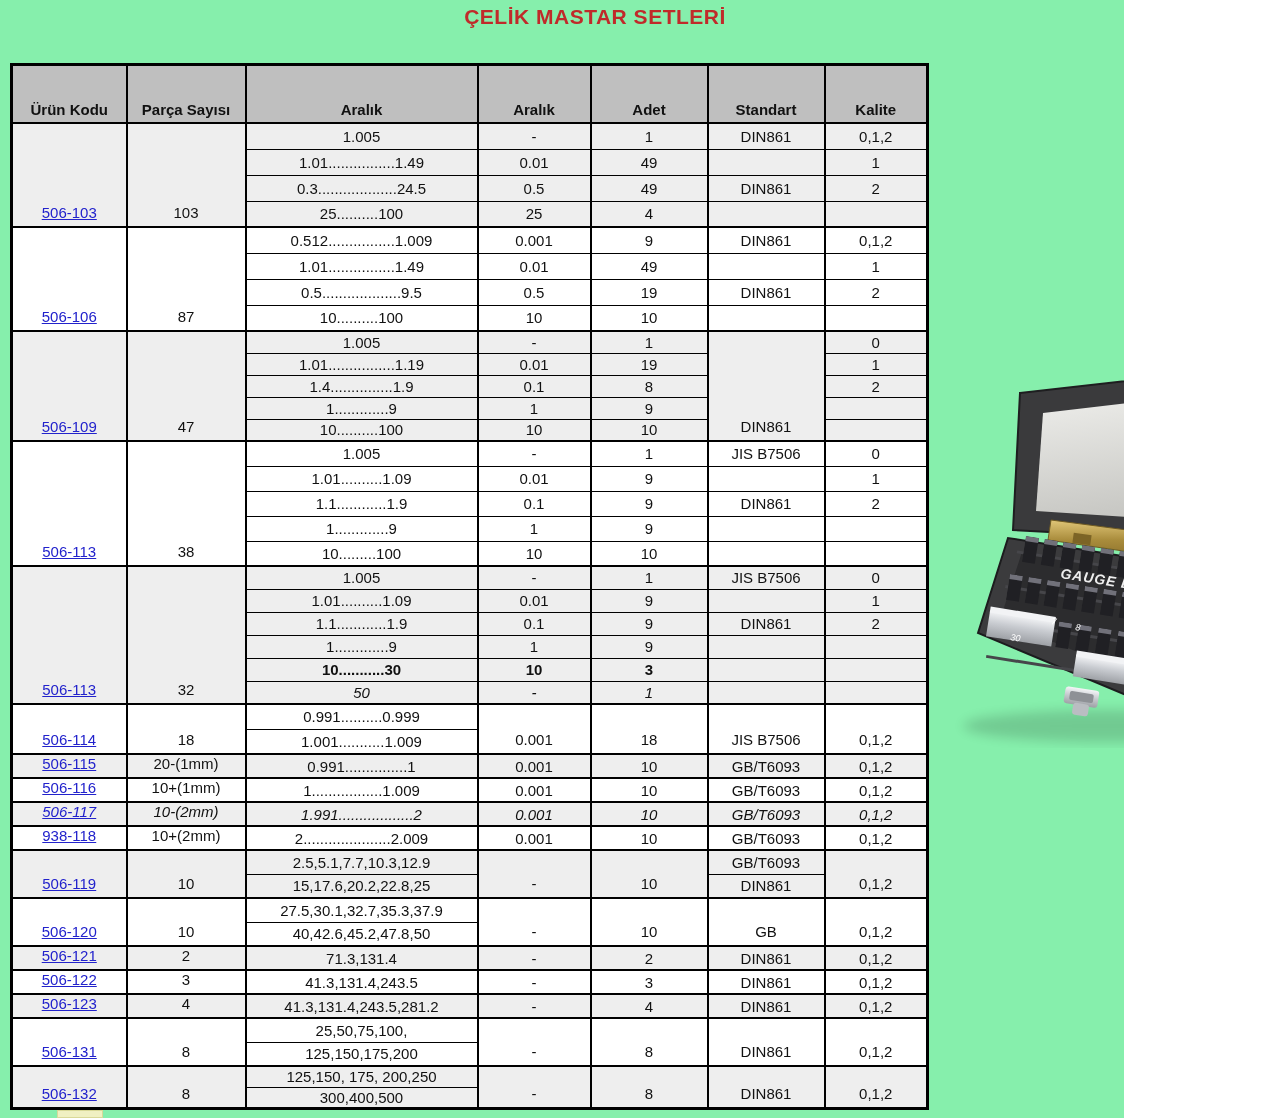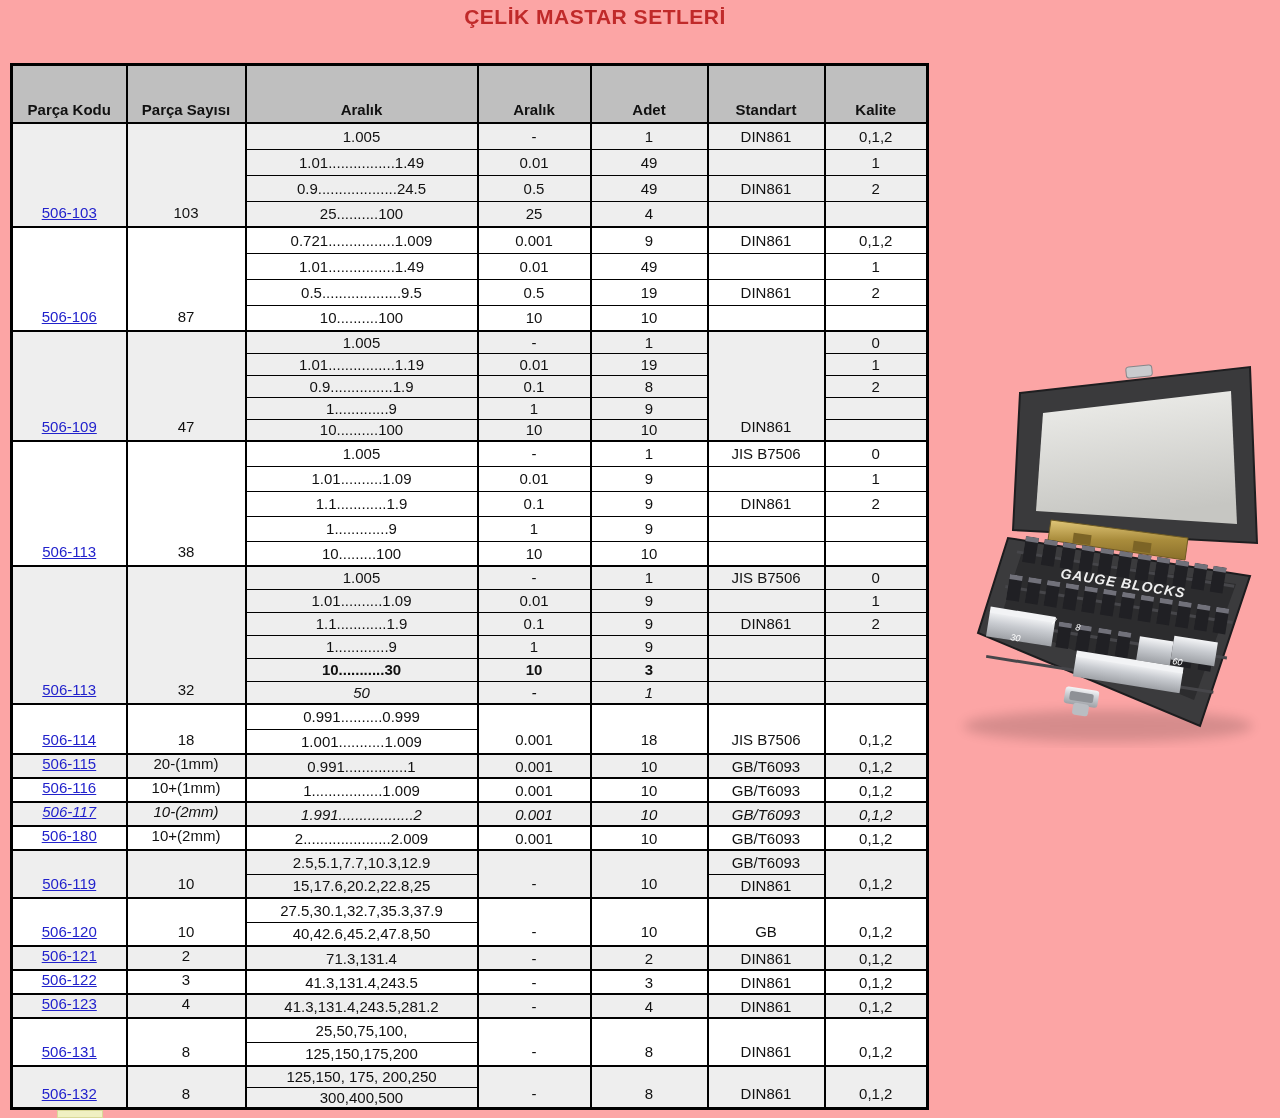--- a/index.html
+++ b/index.html
@@ -1,16 +1,16 @@
 <!DOCTYPE html>
 <html style="--title-red: #c02a2a; --header-gray: #bfbfbf; --shaded-row: #eeeeee; --link-blue: #2222cc;"><head>
 <meta charset="utf-8">
 <style>
   html,body{margin:0;padding:0;background:#fff;}
-  .page{position:relative;width:1280px;height:1118px;background:#fca5a5;overflow:hidden;
+  .page{position:relative;width:1124px;height:1118px;background:#86efac;overflow:hidden;
         font-family:"Liberation Sans", sans-serif;}
   .title{position:absolute;left:0;top:5px;width:1190px;text-align:center;
          font-size:21px;font-weight:bold;color:var(--title-red,#c02a2a);letter-spacing:.5px;}
   table.gauge{position:absolute;left:10px;top:63px;width:916px;border-collapse:collapse;
               table-layout:fixed;border:3px solid #000;font-size:15px;color:#111;}
   table.gauge th{background:var(--header-gray,#bfbfbf);border:2px solid #000;
                  vertical-align:bottom;text-align:center;font-weight:bold;
                  height:52px;padding:0 0 4px 0;font-size:15px;}
   table.gauge td{border:1px solid #000;border-left-width:2px;border-right-width:2px;
                  text-align:center;vertical-align:middle;padding:0;white-space:nowrap;
@@ -35,21 +35,21 @@
       <col style="width:115px">
         <col style="width:119px">
         <col style="width:232px">
       <col style="width:113px">
         <col style="width:117px">
         <col style="width:117px">
       <col style="width:103px">
     </colgroup>
     <thead>
       <tr>
-        <th>Parça Kodu</th>
+        <th>Ürün Kodu</th>
         <th>Parça Sayısı</th>
         <th>Aralık</th>
         <th>Aralık</th>
         <th>Adet</th>
         <th>Standart</th>
         <th>Kalite</th>
       </tr>
     </thead>
     <tbody>
         <tr class="shaded gstart" style="height: 26px;">
@@ -62,37 +62,37 @@
           <td>0,1,2</td>
         </tr>
         <tr class="shaded " style="height: 26px;">
           <td>1.01................1.49</td>
           <td>0.01</td>
           <td>49</td>
           <td></td>
           <td>1</td>
         </tr>
         <tr class="shaded " style="height: 26px;">
-          <td>0.9...................24.5</td>
+          <td>0.3...................24.5</td>
           <td>0.5</td>
           <td>49</td>
           <td>DIN861</td>
           <td>2</td>
         </tr>
         <tr class="shaded " style="height: 26px;">
           <td>25..........100</td>
           <td>25</td>
           <td>4</td>
           <td></td>
           <td></td>
         </tr>
         <tr class="gstart" style="height: 26px;">
           <td class="bottom" rowspan="4"><a class="codelink" href="#">506-106</a></td>
           <td class="bottom" rowspan="4">87</td>
-          <td>0.721................1.009</td>
+          <td>0.512................1.009</td>
           <td>0.001</td>
           <td>9</td>
           <td>DIN861</td>
           <td>0,1,2</td>
         </tr>
         <tr class="" style="height: 26px;">
           <td>1.01................1.49</td>
           <td>0.01</td>
           <td>49</td>
           <td></td>
@@ -121,21 +121,21 @@
           <td class="bottom" rowspan="5">DIN861</td>
           <td>0</td>
         </tr>
         <tr class="shaded " style="height: 22px;">
           <td>1.01................1.19</td>
           <td>0.01</td>
           <td>19</td>
           <td>1</td>
         </tr>
         <tr class="shaded " style="height: 22px;">
-          <td>0.9...............1.9</td>
+          <td>1.4...............1.9</td>
           <td>0.1</td>
           <td>8</td>
           <td>2</td>
         </tr>
         <tr class="shaded " style="height: 22px;">
           <td>1.............9</td>
           <td>1</td>
           <td>9</td>
           <td></td>
         </tr>
@@ -259,21 +259,21 @@
         <tr class="shaded gstart" style="height: 24px; font-style: italic;">
           <td class="bottom"><a class="codelink" href="#">506-117</a></td>
           <td class="bottom">10-(2mm)</td>
           <td>1.991..................2</td>
           <td>0.001</td>
           <td>10</td>
           <td>GB/T6093</td>
           <td>0,1,2</td>
         </tr>
         <tr class="gstart" style="height: 24px;">
-          <td class="bottom"><a class="codelink" href="#">506-180</a></td>
+          <td class="bottom"><a class="codelink" href="#">938-118</a></td>
           <td class="bottom">10+(2mm)</td>
           <td>2.....................2.009</td>
           <td>0.001</td>
           <td>10</td>
           <td>GB/T6093</td>
           <td>0,1,2</td>
         </tr>
         <tr class="shaded gstart" style="height: 24px;">
           <td class="bottom" rowspan="2"><a class="codelink" href="#">506-119</a></td>
           <td class="bottom" rowspan="2">10</td>

